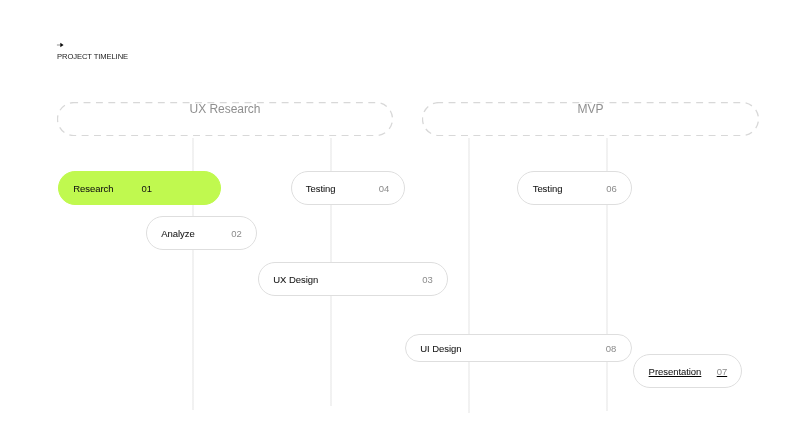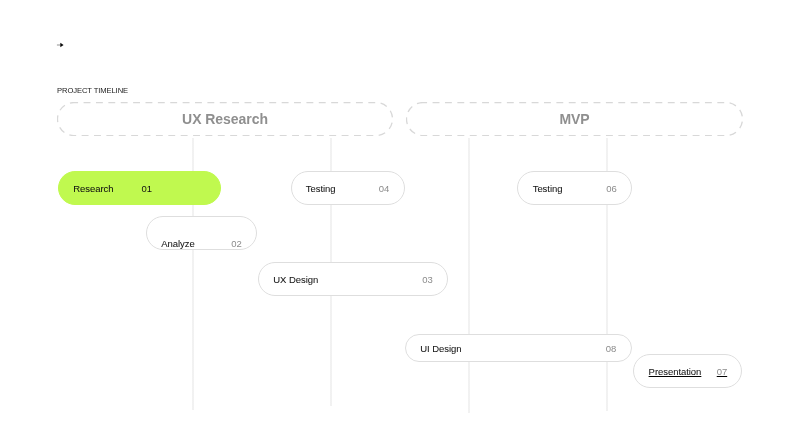--- a/index.html
+++ b/index.html
@@ -12,28 +12,28 @@
     overflow: hidden;
     position: relative;
   }
   .stage { position:absolute; left:0; top:0; width:800px; height:440px; filter:opacity(1); }
 
   
   .arrow-icon { position:absolute; left:55px; top:39px; width:20px; height:16px; }
   .eyebrow {
     position:absolute; left:57px; top:52px;
     font-size:7.6px; letter-spacing:-0.08px; color:#1a1a1a;
-    font-weight:400; white-space:nowrap; line-height:10px;margin-top:34px;
+    font-weight:400; white-space:nowrap; line-height:10px;
   }
 
   
   .phase {
     position:absolute; height:34px;
-    display:flex; align-items:center; justify-content:center;
-    color:#8f8f8f; font-size:14px; letter-spacing:-0.05px;font-weight:bold;
+    display:flex; justify-content:center;
+    color:#8f8f8f; font-size:12px; letter-spacing:-0.05px;
   }
   .phase-outline { position:absolute; left:0; top:0; width:100%; height:100%; }
   .phase-label { position:relative; white-space:nowrap; }
 
   
   .guide {
     position:absolute; width:2px;
     background:linear-gradient(to right, #fbfbfb, #e8e8e8 50%, #fbfbfb);
   }
 
@@ -69,39 +69,39 @@
 
   <div class="eyebrow">PROJECT TIMELINE</div>
 
   <div id="phases">
       <div class="phase" style="left: 57px; top: 102px; width: 336px; height: 34px;">
     <svg class="phase-outline" preserveAspectRatio="none" viewBox="0 0 336 34">
       <rect fill="none" x="0.5" y="0.55" width="335" height="33" rx="16.5" ry="16.5" stroke="#d8d8d8" stroke-width="1.3" stroke-dasharray="6.9 5.48" stroke-dashoffset="2.8"></rect>
     </svg>
     <span class="phase-label">UX Research</span>
   </div>
-      <div class="phase" style="left: 406px; top: 102px; width: 337px; height: 34px;">
+      <div class="phase" style="left: 422px; top: 102px; width: 337px; height: 34px;">
     <svg class="phase-outline" preserveAspectRatio="none" viewBox="0 0 337 34">
       <rect fill="none" x="0.5" y="0.55" width="336" height="33" rx="16.5" ry="16.5" stroke="#d8d8d8" stroke-width="1.3" stroke-dasharray="6.9 5.48" stroke-dashoffset="2.8"></rect>
     </svg>
     <span class="phase-label">MVP</span>
   </div>
     </div>
   <div id="guides">
       <div class="guide" style="left: 192.3px; top: 138px; height: 272.2px;"></div>
       <div class="guide" style="left: 330.3px; top: 138px; height: 268px;"></div>
       <div class="guide" style="left: 467.9px; top: 138px; height: 275px;"></div>
       <div class="guide" style="left: 605.9px; top: 138px; height: 273px;"></div>
     </div>
   <div id="tasks">
       <div class="pill active" style="left: 58px; top: 171px; width: 163px; height: 34px;">
     <span class="label">Research</span>
     <span class="num">01</span>
   </div>
-      <div class="pill" style="left: 146px; top: 216px; width: 111px; height: 34px; align-items: flex-end;">
+      <div class="pill" style="left: 146px; top: 216px; width: 111px; height: 34px;">
     <span class="label">Analyze</span>
     <span class="num">02</span>
   </div>
       <div class="pill" style="left: 258px; top: 262px; width: 190px; height: 34px; gap: 20px;">
     <span class="label">UX Design</span>
     <span class="num">03</span>
   </div>
       <div class="pill" style="left: 290.5px; top: 171px; width: 114px; height: 34px;">
     <span class="label">Testing</span>
     <span class="num">04</span>

